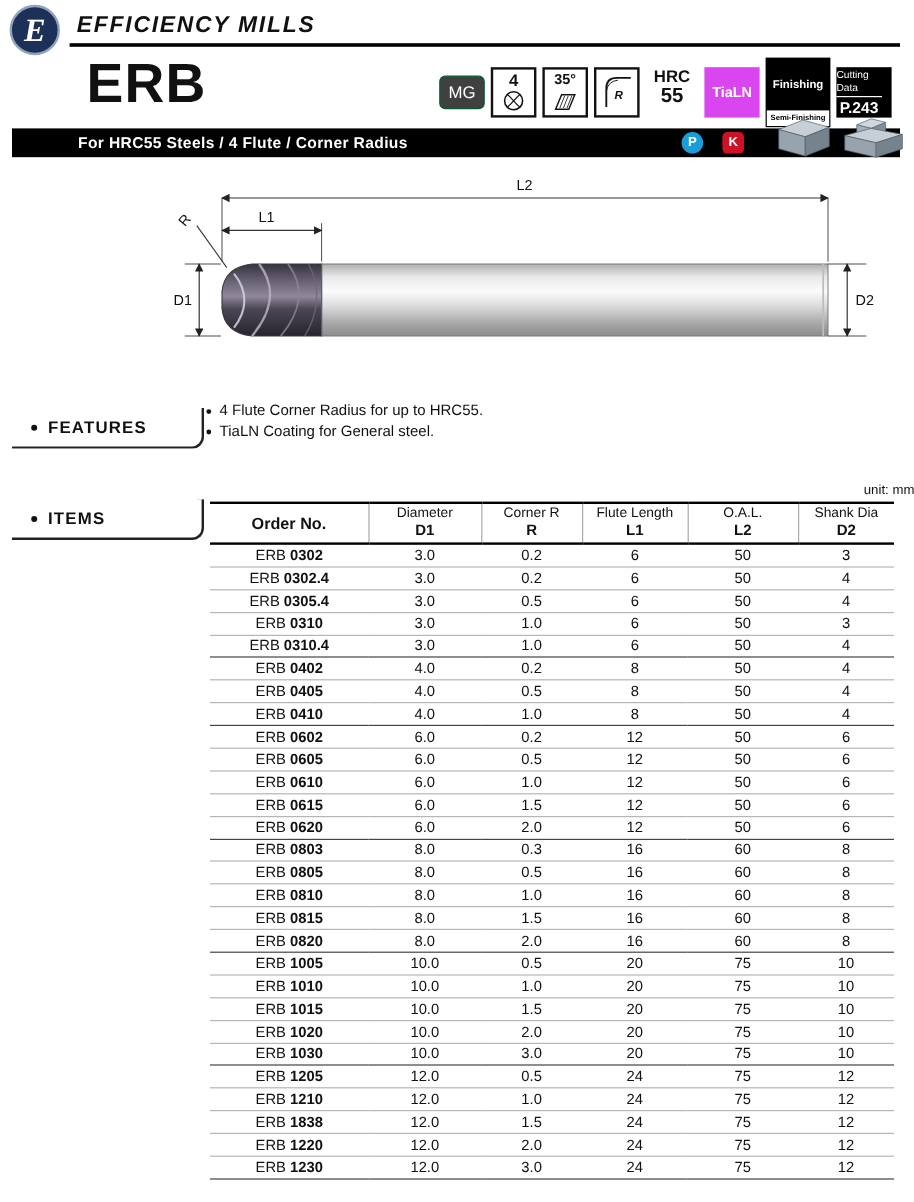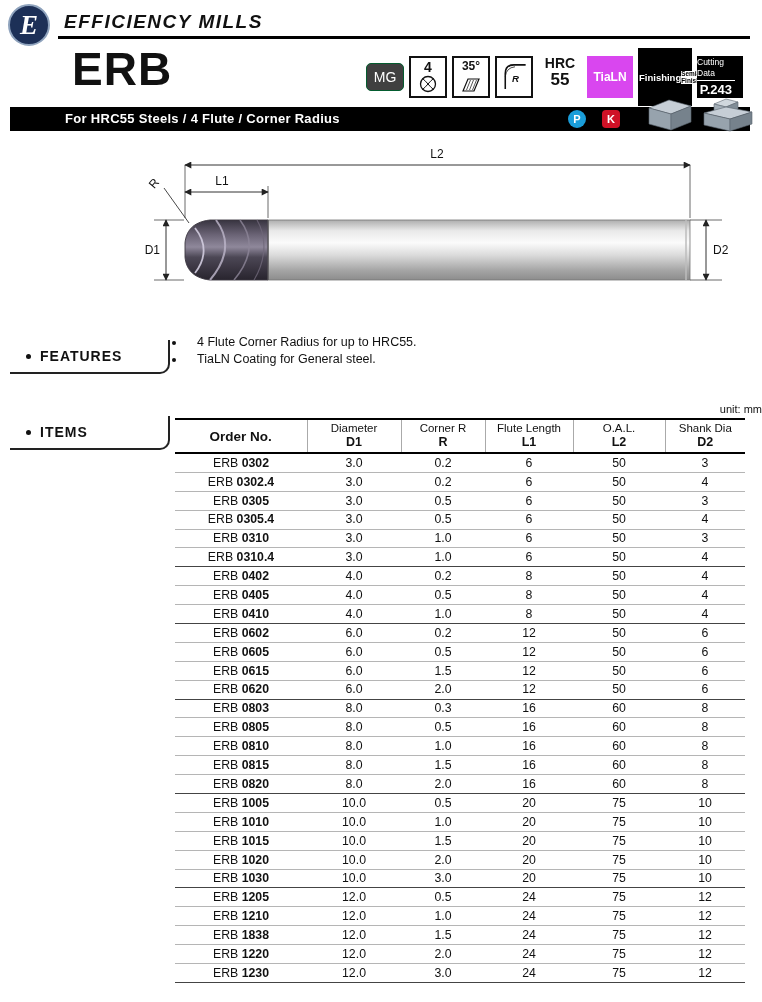--- a/index.html
+++ b/index.html
@@ -11,21 +11,21 @@
   .title-rule{position:absolute;left:58px;top:36px;width:692px;height:3px;background:#000;}
   .model-title{position:absolute;left:72px;top:42px;font-size:46px;font-weight:bold;letter-spacing:1px;}
 
   .badge-row{position:absolute;left:366px;top:55px;display:flex;align-items:center;gap:5px;height:44px;}
   .badge-mg{width:36px;height:26px;background:#404040;border:1px solid #045c2f;border-radius:5px;color:#fff;font-weight:normal;font-size:14px;display:flex;align-items:center;justify-content:center;}
   .badge-box{width:38px;height:42px;border:2px solid #111;background:#fff;display:flex;flex-direction:column;align-items:center;justify-content:space-between;padding:2px 0 3px;box-sizing:border-box;}
   .badge-box .num{font-weight:bold;font-size:14px;line-height:1;}
   .badge-hrc{width:44px;height:42px;display:flex;flex-direction:column;align-items:center;justify-content:flex-start;font-weight:bold;line-height:1.05;}
   .badge-hrc .l1{font-size:14px;} .badge-hrc .l2{font-size:17px;}
   .badge-coating{width:46px;height:42px;background:#d946ef;color:#fff;font-weight:bold;font-size:12px;display:flex;align-items:center;justify-content:center;}
-  .badge-finishing{width:54px;height:58px;background:#000;color:#fff;display:flex;flex-direction:row;box-sizing:border-box;padding:1px;align-items:center;}
+  .badge-finishing{width:54px;height:58px;background:#000;color:#fff;display:flex;flex-direction:column;box-sizing:border-box;padding:1px;}
   .badge-finishing .fin1{flex:1;font-size:9.5px;font-weight:bold;display:flex;align-items:center;justify-content:center;}
   .badge-finishing .fin2{height:13px;background:#fff;color:#000;font-size:6.4px;font-weight:bold;display:flex;align-items:center;justify-content:center;}
   .badge-cutting{width:46px;height:42px;background:#000;color:#fff;display:flex;flex-direction:column;align-items:flex-start;justify-content:center;box-sizing:border-box;}
   .badge-cutting .cut-small{font-size:8.5px;line-height:1.2;}
   .badge-cutting .cut-page{font-size:13px;font-weight:bold;border-top:1px solid #fff;margin-top:2px;padding-top:1px;width:82%;text-align:center;}
 
   
   .subtitle-bar{position:absolute;left:10px;top:107px;width:740px;height:24px;background:#000;color:#fff;}
   .subtitle-text{position:absolute;left:55px;top:0;line-height:24px;font-weight:bold;font-size:13px;letter-spacing:.3px;}
   .badge-p{position:absolute;left:558px;top:3px;width:18px;height:18px;border-radius:50%;background:#1a9dd9;color:#fff;font-size:11px;font-weight:bold;display:flex;align-items:center;justify-content:center;}
@@ -37,21 +37,21 @@
   .drawing{position:absolute;left:10px;top:140px;}
   .dim-text{font-size:12px;fill:#111;font-family:"Liberation Sans",sans-serif;}
 
   
   .section-tab{position:absolute;left:10px;width:160px;height:34px;border-bottom:2px solid #222;border-right:2px solid #222;border-bottom-right-radius:10px;display:flex;align-items:center;padding-left:16px;box-sizing:border-box;font-weight:bold;font-size:14px;letter-spacing:1px;background:#fff;}
   .tab-features{top:340px;} .tab-items{top:416px;}
   .tab-dot{width:5px;height:5px;background:#111;border-radius:50%;margin-right:9px;flex:0 0 auto;}
 
   
   .features-list{position:absolute;left:172px;top:334px;width:566px;}
-  .feature-row{display:flex;gap:21px;font-size:12.5px;line-height:17px;}
+  .feature-row{display:flex;gap:7px;font-size:12.5px;line-height:17px;}
   .b-dot{width:4px;height:4px;background:#111;border-radius:50%;margin-top:7px;flex:0 0 auto;}
 
   
   .unit-note{position:absolute;right:0;top:403px;font-size:11px;}
   .items-table{position:absolute;left:175px;top:418px;width:570px;border-collapse:collapse;table-layout:fixed;font-size:12.3px;}
   .items-table thead th{border-top:2px solid #000;border-bottom:2px solid #000;height:32px;vertical-align:middle;font-weight:normal;padding:0;text-align:center;background:#fff;}
   .items-table thead th:not(:last-child){border-right:1px solid #aaa;}
   .items-table thead th .h1{font-size:11.5px;line-height:1.25;}
   .items-table thead th .h2{font-size:12.5px;font-weight:bold;line-height:1.25;}
   .items-table thead th.order{font-size:13.5px;font-weight:bold;}
@@ -267,28 +267,20 @@
     </tr>
         <tr>
       <td class="c-order"><span>ERB</span> <b>0302.4</b></td>
       <td>3.0</td>
       <td>0.2</td>
       <td>6</td>
       <td>50</td>
       <td>4</td>
     </tr>
         <tr>
-      <td class="c-order"><span>ERB</span> <b>0305</b></td>
-      <td>3.0</td>
-      <td>0.5</td>
-      <td>6</td>
-      <td>50</td>
-      <td>3</td>
-    </tr>
-        <tr>
       <td class="c-order"><span>ERB</span> <b>0305.4</b></td>
       <td>3.0</td>
       <td>0.5</td>
       <td>6</td>
       <td>50</td>
       <td>4</td>
     </tr>
         <tr>
       <td class="c-order"><span>ERB</span> <b>0310</b></td>
       <td>3.0</td>
@@ -334,20 +326,28 @@
       <td>6.0</td>
       <td>0.2</td>
       <td>12</td>
       <td>50</td>
       <td>6</td>
     </tr>
         <tr>
       <td class="c-order"><span>ERB</span> <b>0605</b></td>
       <td>6.0</td>
       <td>0.5</td>
+      <td>12</td>
+      <td>50</td>
+      <td>6</td>
+    </tr>
+        <tr>
+      <td class="c-order"><span>ERB</span> <b>0610</b></td>
+      <td>6.0</td>
+      <td>1.0</td>
       <td>12</td>
       <td>50</td>
       <td>6</td>
     </tr>
         <tr>
       <td class="c-order"><span>ERB</span> <b>0615</b></td>
       <td>6.0</td>
       <td>1.5</td>
       <td>12</td>
       <td>50</td>

